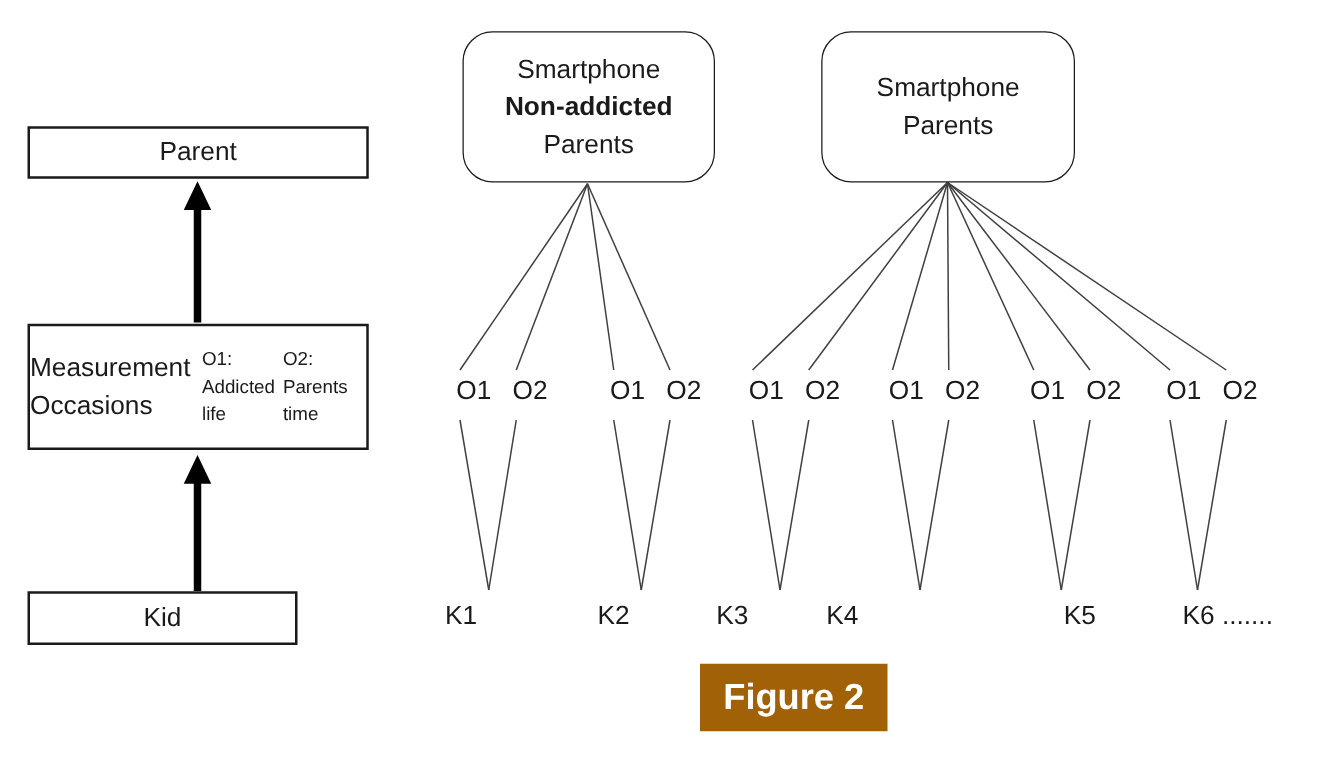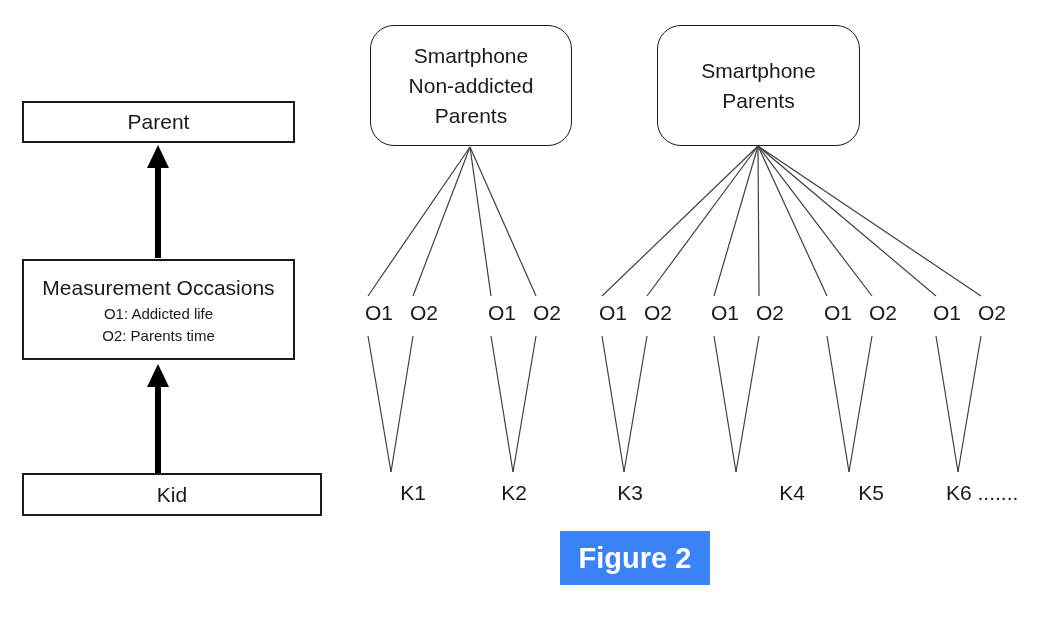--- a/index.html
+++ b/index.html
@@ -28,73 +28,73 @@
   .box {
     position: absolute;
     box-sizing: border-box;
     border: 2px solid #1a1a1a;
     background: #ffffff;
     display: flex;
     align-items: center;
     justify-content: center;
   }
   .parent-box  { left: 22px; top: 101px; width: 273px; height: 42px; font-size: 21px; }
-  .kid-box     { left: 22px; top: 473px; width: 300px; height: 43px; font-size: 21px; }
+  .kid-box     { left: 22px; top: 473px; width: 216px; height: 43px; font-size: 21px; }
   .measure-box {
     left: 22px; top: 259px; width: 273px; height: 101px;
-    flex-direction: column; justify-content: center;
+    justify-content: center;
   }
   .measure-title { font-size: 21px; line-height: 30px; }
   .measure-sub   { font-size: 15px; line-height: 22px; }
 
   .group-box {
     position: absolute;
     box-sizing: border-box;
     border: 1.6px solid #1a1a1a;
     border-radius: 24px;
     background: #ffffff;
     display: flex;
     flex-direction: column;
     align-items: center;
     justify-content: center;
     text-align: left;
     font-size: 21px;
     line-height: 30px;
   }
   .group-a { left: 370px; top: 25px; width: 202px; height: 121px; }
   .group-b { left: 657px; top: 25px; width: 203px; height: 121px; }
-  .bold-line { font-weight: normal; }
+  .bold-line { font-weight: bold; }
 
   .o-label {
     position: absolute;
     top: 301px;
     width: 50px;
     margin-left: -25px;
     text-align: right;
     font-size: 21px;
   }
   .k-label {
     position: absolute;
     top: 481px;
     width: 70px;
     margin-left: -35px;
-    text-align: right;
+    text-align: left;
     font-size: 21px;
   }
   .k-label.last {
     width: 150px;
     margin-left: 0;
     text-align: left;
   }
 
   .caption {
     position: absolute;
     left: 560px; top: 531px;
     width: 150px; height: 54px;
-    background: #3b82f6;
+    background: #a16207;
     color: #ffffff;
     display: flex;
     align-items: center;
     justify-content: center;
     font-size: 29px;
     font-weight: bold;
   }
 </style>
 </head>
 <body>
@@ -178,23 +178,23 @@
   <span class="o-label" style="left:602px">O1</span>
   <span class="o-label" style="left:647px">O2</span>
   <span class="o-label" style="left:714px">O1</span>
   <span class="o-label" style="left:759px">O2</span>
   <span class="o-label" style="left:827px">O1</span>
   <span class="o-label" style="left:872px">O2</span>
   <span class="o-label" style="left:936px">O1</span>
   <span class="o-label" style="left:981px">O2</span>
 
   <div class="k-label" style="left:391px">K1</div>
-  <div class="k-label" style="left:492px">K2</div>
+  <div class="k-label" style="left:513px">K2</div>
   <div class="k-label" style="left:608px">K3</div>
-  <div class="k-label" style="left:770px">K4</div>
-  <div class="k-label" style="left:849px">K5</div>
+  <div class="k-label" style="left:696px">K4</div>
+  <div class="k-label" style="left:886px">K5</div>
   <div class="k-label last" style="left:946px">K6 .......</div>
 
   <div class="caption">
     <span>Figure 2</span>
   </div>
 
 </div>
 
 </body></html>

